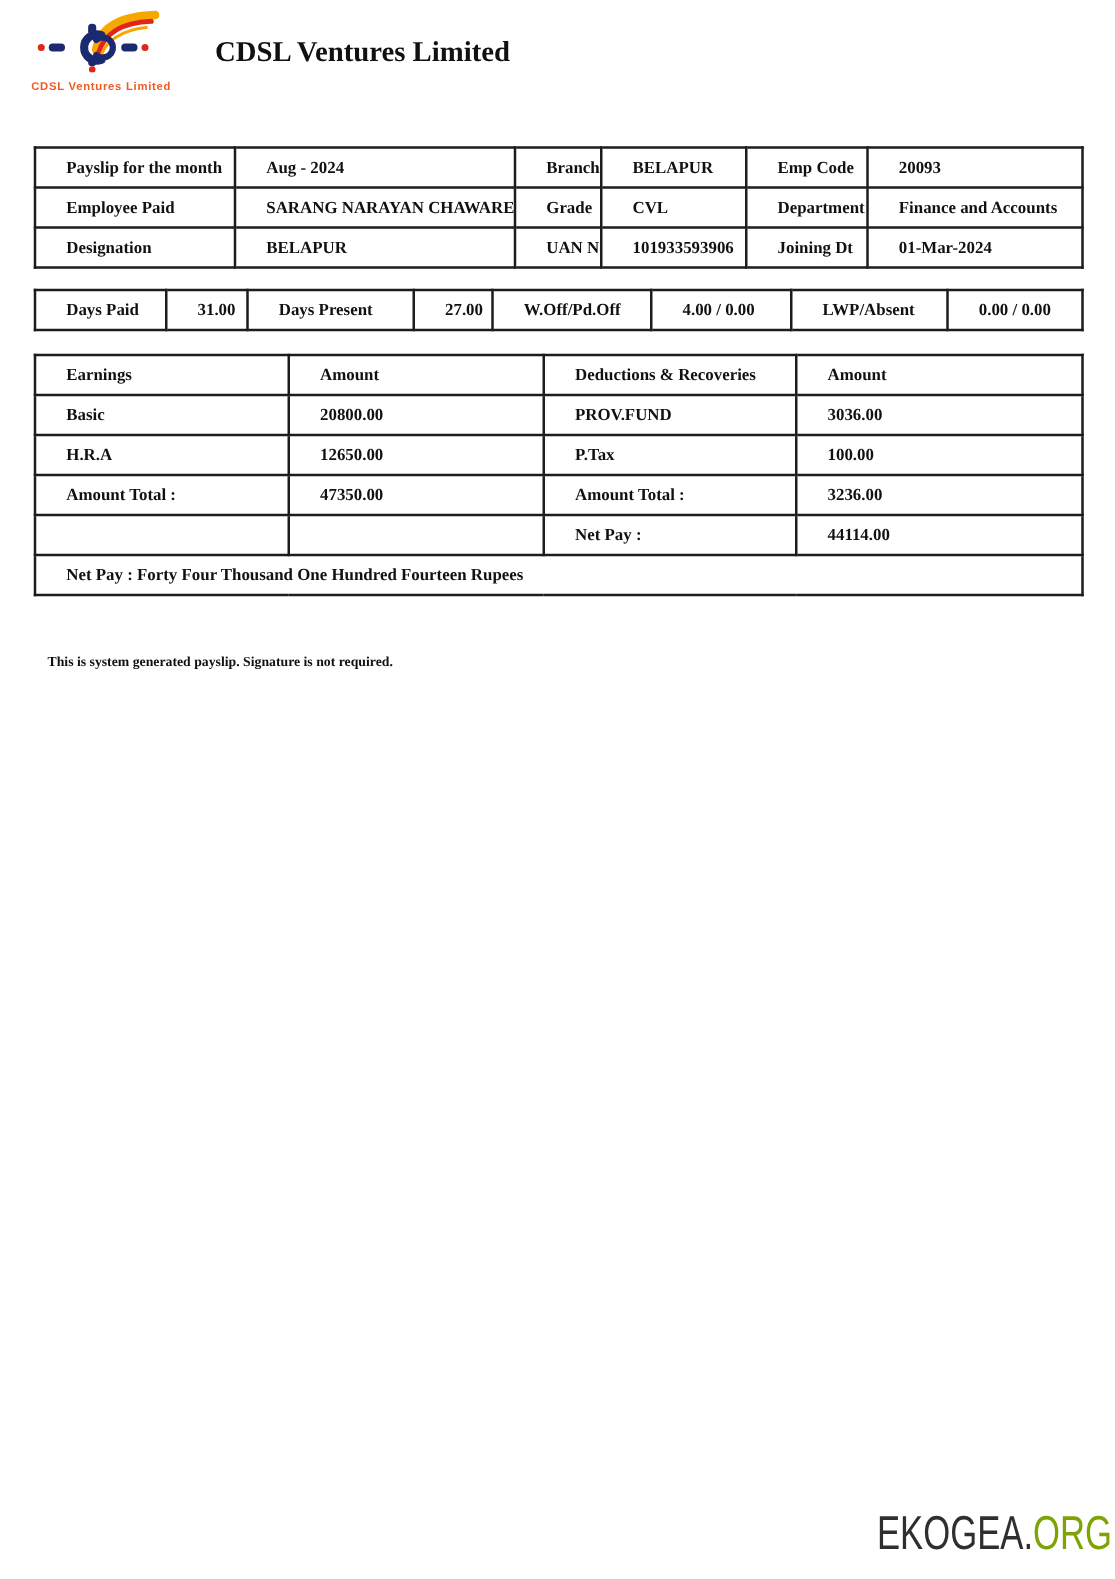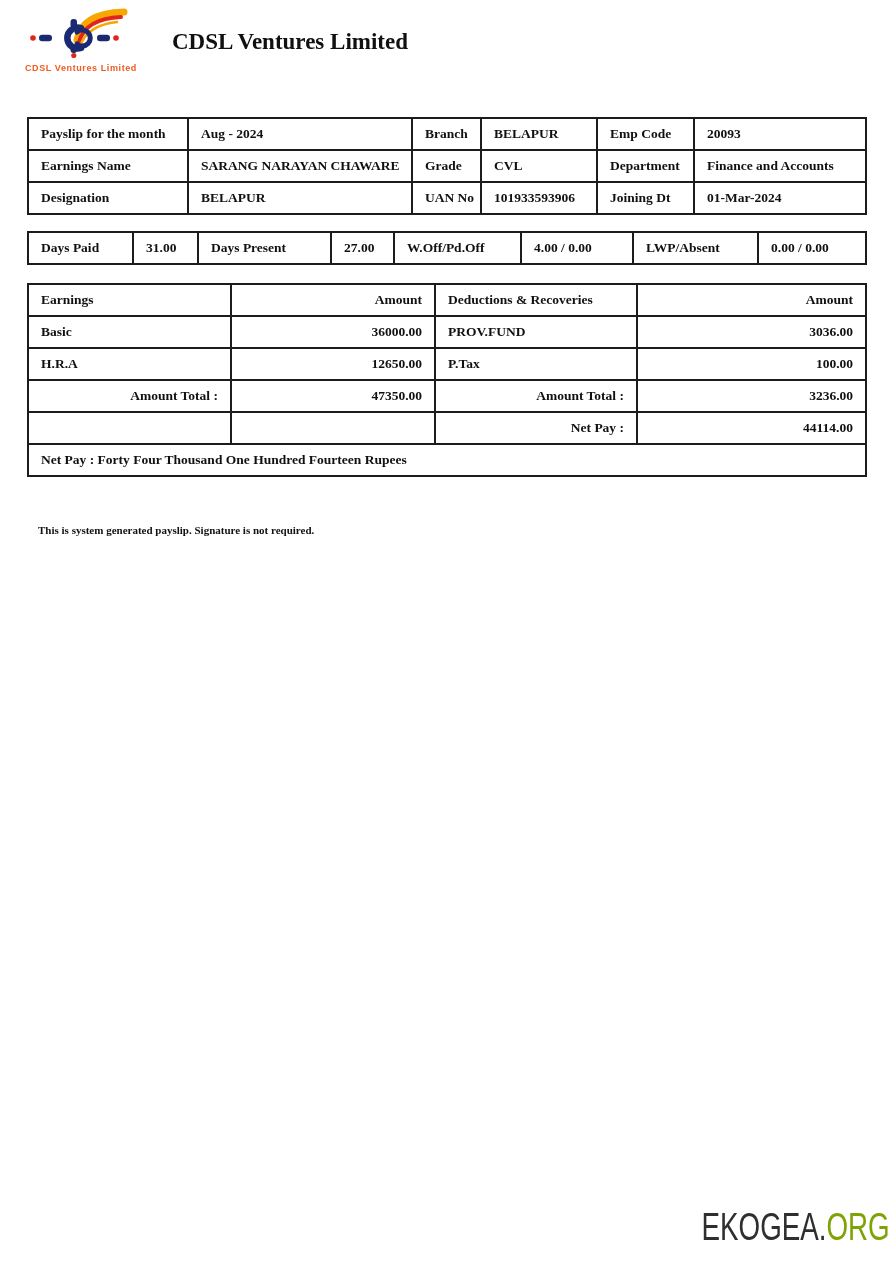--- a/index.html
+++ b/index.html
@@ -46,26 +46,26 @@
     left: 27px;
     border-collapse: collapse;
     table-layout: fixed;
     width: 838px;
   }
   table.tbl td {
     border: 2px solid #1c1c1c;
     font-weight: bold;
     font-size: 13.5px;
     height: 26px;
-    padding: 2px 12px;
+    padding: 2px 24px;
     overflow: hidden;
     white-space: nowrap;
     vertical-align: middle;
   }
-  .num { text-align: right; }
+  .num { text-align: left; }
 
   .info-table { top: 117px; }
   .att-table  { top: 231px; }
   .earn-table { top: 283px; }
 
   
   .footer-note {
     position: absolute;
     left: 38px;
     top: 524px;
@@ -129,21 +129,21 @@
     <tbody>
       <tr>
         <td>Payslip for the month</td>
         <td>Aug - 2024</td>
         <td>Branch</td>
         <td>BELAPUR</td>
         <td>Emp Code</td>
         <td>20093</td>
       </tr>
       <tr>
-        <td>Earnings Name</td>
+        <td>Employee Paid</td>
         <td>SARANG NARAYAN CHAWARE</td>
         <td>Grade</td>
         <td>CVL</td>
         <td>Department</td>
         <td>Finance and Accounts</td>
       </tr>
       <tr>
         <td>Designation</td>
         <td>BELAPUR</td>
         <td>UAN No</td>
@@ -188,21 +188,21 @@
     </colgroup>
     <tbody>
       <tr>
         <td>Earnings</td>
         <td class="num">Amount</td>
         <td>Deductions &amp; Recoveries</td>
         <td class="num">Amount</td>
       </tr>
       <tr>
         <td>Basic</td>
-        <td class="num">36000.00</td>
+        <td class="num">20800.00</td>
         <td>PROV.FUND</td>
         <td class="num">3036.00</td>
       </tr>
       <tr>
         <td>H.R.A</td>
         <td class="num">12650.00</td>
         <td>P.Tax</td>
         <td class="num">100.00</td>
       </tr>
       <tr>

